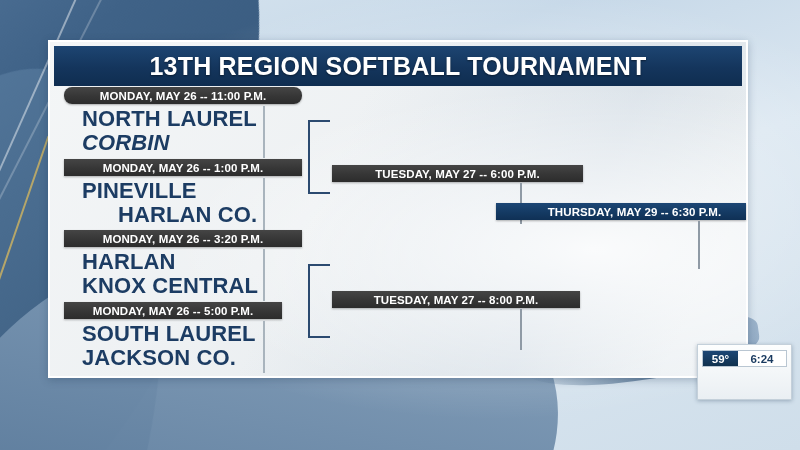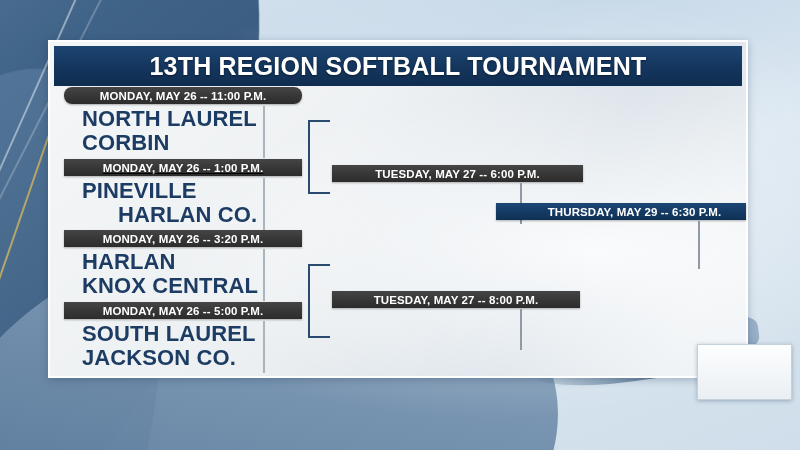--- a/index.html
+++ b/index.html
@@ -139,45 +139,45 @@
   <div class="panel-sheen"></div>
 
   <div class="title-bar">
     <div class="title-text">13TH REGION SOFTBALL TOURNAMENT</div>
   </div>
 
   <div class="timebar" style="left:14px; top:45px; width:238px;border-radius:8px;">
     <span>MONDAY, MAY 26 -- 11:00 P.M.</span>
   </div>
   <div class="team" style="left:32px; top:66px;">NORTH LAUREL</div>
-  <div class="team" style="left:32px; top:90px;">CORBIN</div>
+  <div class="team" style="left:32px; top:90px;font-style:italic;">CORBIN</div>
   <div class="vsep" style="left:213px; top:64px; height:52px;"></div>
 
-  <div class="timebar" style="left:14px; top:117px; width:238px;text-decoration:underline;">
+  <div class="timebar" style="left:14px; top:117px; width:238px;">
     <span>MONDAY, MAY 26 -- 1:00 P.M.</span>
   </div>
   <div class="team" style="left:32px; top:138px;">PINEVILLE</div>
   <div class="team" style="left:32px; top:162px;margin-left:36px;">HARLAN CO.</div>
   <div class="vsep" style="left:213px; top:136px; height:52px;"></div>
 
   <div class="brk brk-left" style="left:258px; top:78px; width:22px; height:74px;"></div>
 
   <div class="timebar" style="left:282px; top:123px; width:251px;">
     <span>TUESDAY, MAY 27 -- 6:00 P.M.</span>
   </div>
   <div class="vline" style="left:470px; top:141px; height:41px;"></div>
 
   <div class="timebar" style="left:14px; top:188px; width:238px;">
     <span>MONDAY, MAY 26 -- 3:20 P.M.</span>
   </div>
   <div class="team" style="left:32px; top:209px;">HARLAN</div>
   <div class="team" style="left:32px; top:233px;">KNOX CENTRAL</div>
   <div class="vsep" style="left:213px; top:207px; height:52px;"></div>
 
-  <div class="timebar" style="left:14px; top:260px; width:238px;">
+  <div class="timebar" style="left:14px; top:260px; width:218px;">
     <span>MONDAY, MAY 26 -- 5:00 P.M.</span>
   </div>
   <div class="team" style="left:32px; top:281px;">SOUTH LAUREL</div>
   <div class="team" style="left:32px; top:305px;">JACKSON CO.</div>
   <div class="vsep" style="left:213px; top:279px; height:52px;"></div>
 
   <div class="brk brk-left" style="left:258px; top:222px; width:22px; height:74px;"></div>
 
   <div class="timebar" style="left:282px; top:249px; width:248px;">
     <span>TUESDAY, MAY 27 -- 8:00 P.M.</span>
@@ -185,13 +185,17 @@
   <div class="vline" style="left:470px; top:267px; height:41px;"></div>
 
   <div class="timebar navy" style="left:446px; top:161px; width:250px;">
     <span>THURSDAY, MAY 29 -- 6:30 P.M.</span>
   </div>
   <div class="vline" style="left:648px; top:179px; height:48px;"></div>
 
 </div>
 
 <div class="bug">
+  <div class="bug-strip">
+    <div class="bug-temp">59°</div>
+    <div class="bug-time">6:24</div>
+  </div>
 </div>
 
 </body></html>

